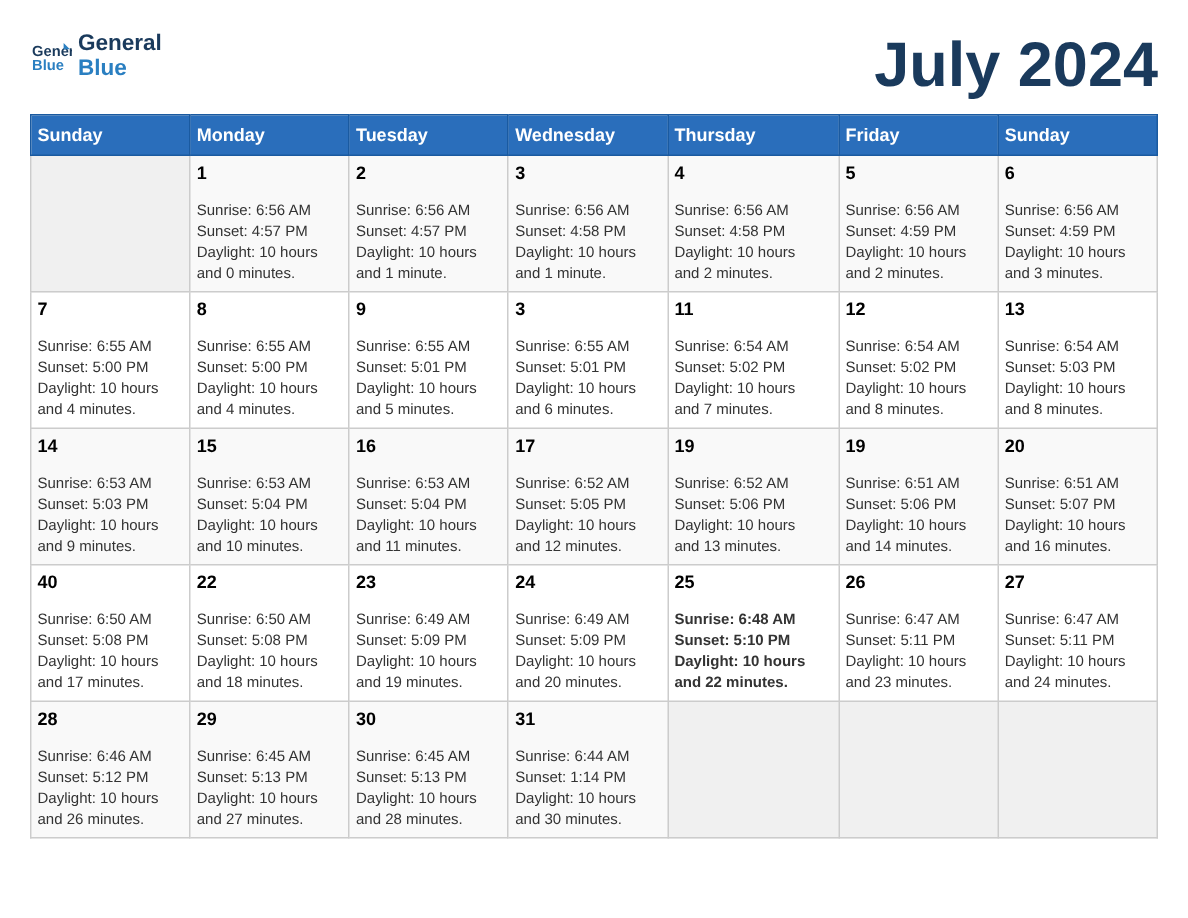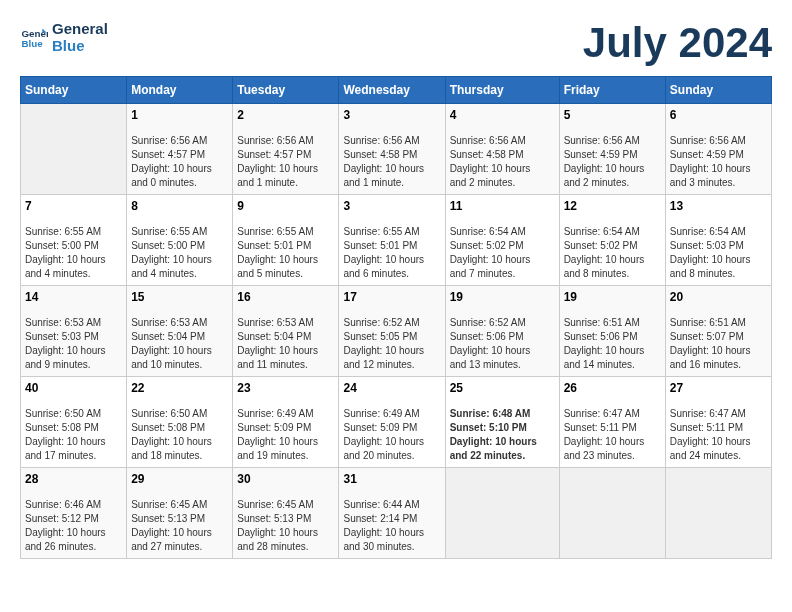--- a/index.html
+++ b/index.html
@@ -325,21 +325,21 @@
         <td>
           <div class="day-num">30</div>
           <div class="day-info" style="white-space: pre-line;">Sunrise: 6:45 AM
 Sunset: 5:13 PM
 Daylight: 10 hours
 and 28 minutes.</div>
         </td>
         <td>
           <div class="day-num">31</div>
           <div class="day-info" style="white-space: pre-line;">Sunrise: 6:44 AM
-Sunset: 2:14 PM
+Sunset: 1:14 PM
 Daylight: 10 hours
 and 30 minutes.</div>
         </td>
         <td class="empty-cell"></td>
         <td class="empty-cell"></td>
         <td class="empty-cell"></td>
       </tr>
     </tbody>
 </table>
 

